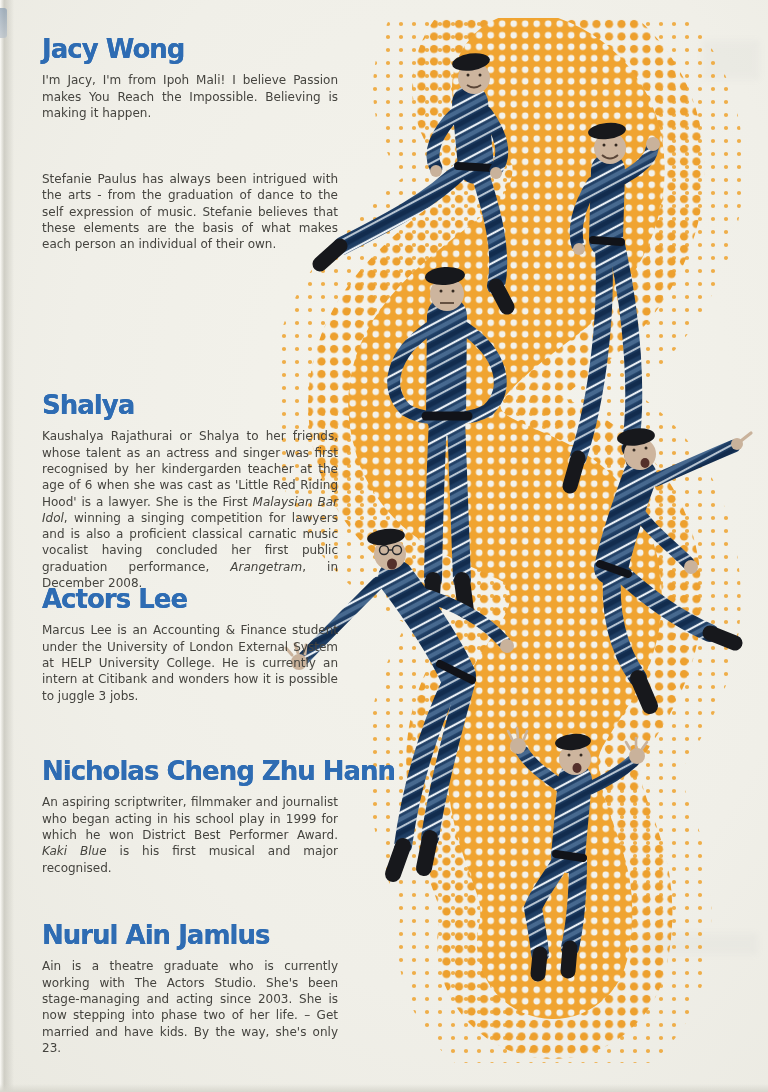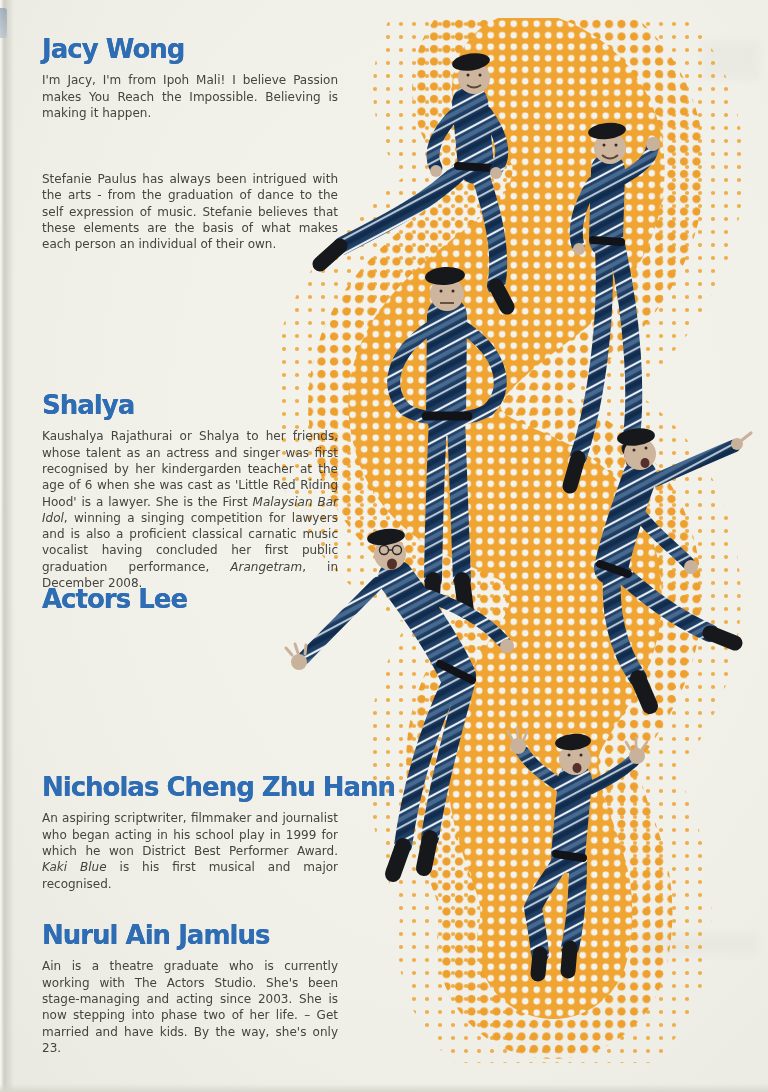--- a/index.html
+++ b/index.html
@@ -31,21 +31,21 @@
   }
   .cast-section p{
     margin:9px 0 0 0;font-size:12px;line-height:1.36;color:#45443f;
     text-align:justify;
   }
   .cast-section p em{font-style:italic;}
   .sec-0{top:36px;}
   .sec-1{top:162px;}
   .sec-2{top:352px;margin-top:40px;}
   .sec-3{top:586px;}
-  .sec-4{top:758px;margin-top:16px;}
+  .sec-4{top:758px;}
   .sec-5{top:922px;}
 
   .collage{position:absolute;left:278px;top:18px;width:490px;height:1045px;z-index:2;}
 </style>
 </head>
 <body>
 
 <div class="page">
 
   <div class="ghost ghost-top"></div>
@@ -199,20 +199,21 @@
     <p><span>Stefanie Paulus has always been intrigued with the arts - from the graduation of dance to the self expression of music. Stefanie believes that these elements are the basis of what makes each person an individual of their own.</span></p>
   </section>
 
   <section class="cast-section sec-2">
     <h2>Shalya</h2>
     <p><span>Kaushalya Rajathurai or Shalya to her friends, whose talent as an actress and singer was first recognised by her kindergarden teacher at the age of 6 when she was cast as 'Little Red Riding Hood' is a lawyer. She is the First </span><em>Malaysian Bar Idol</em><span>, winning a singing competition for lawyers and is also a proficient classical carnatic music vocalist having concluded her first public graduation performance, </span><em>Arangetram</em><span>, in December 2008.</span></p>
   </section>
 
   <section class="cast-section sec-3">
     <h2>Actors Lee</h2>
+    <p><span>Marcus Lee is an Accounting &amp; Finance student under the University of London External System at HELP University College. He is currently an intern at Citibank and wonders how it is possible to juggle 3 jobs.</span></p>
   </section>
 
   <section class="cast-section sec-4">
     <h2>Nicholas Cheng Zhu Hann</h2>
     <p><span>An aspiring scriptwriter, filmmaker and journalist who began acting in his school play in 1999 for which he won District Best Performer Award. </span><em>Kaki Blue</em><span> is his first musical and major recognised.</span></p>
   </section>
 
   <section class="cast-section sec-5">
     <h2>Nurul Ain Jamlus</h2>
     <p><span>Ain is a theatre graduate who is currently working with The Actors Studio. She's been stage-managing and acting since 2003. She is now stepping into phase two of her life. – Get married and have kids. By the way, she's only 23.</span></p>

